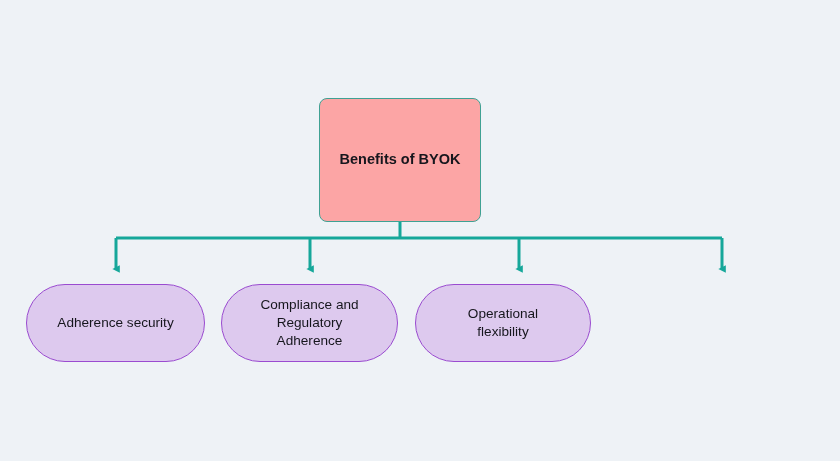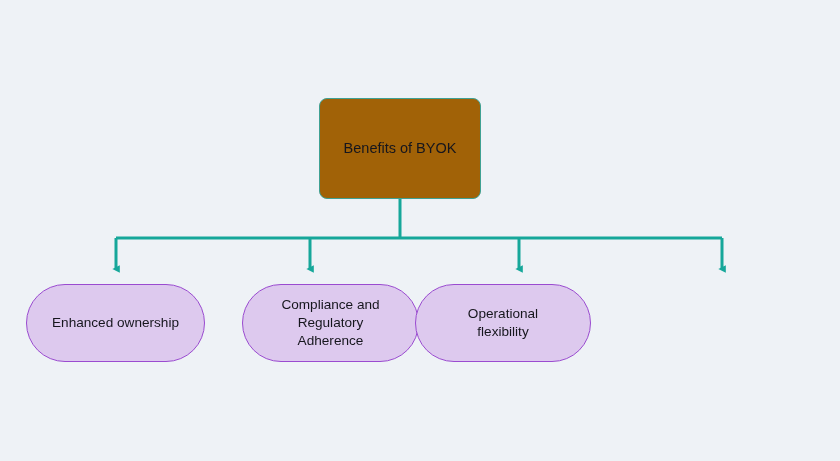--- a/index.html
+++ b/index.html
@@ -35,36 +35,37 @@
     text-align: center;
     color: #16161d;
     line-height: 1.32;
     white-space: pre-line;
     z-index: 2;
   }
   .node-root {
     left: 319px;
     top: 98px;
     width: 162px;
-    height: 101px;
-    background: #a16207;
+    height: 124px;
+    background: #fca5a5;
     border: 1.4px solid #3fa193;
     border-radius: 8px;
     font-size: 14.5px;
+    font-weight: bold;
   }
   .node-leaf {
     top: 284px;
     height: 78px;
     background: #ddc9ee;
     border: 1.5px solid #9a4bd0;
     border-radius: 39px;
     font-size: 13.6px;
   }
   #leaf-0 { left: 26px;  width: 179px; }
-  #leaf-1 { left: 242px; width: 177px; }
+  #leaf-1 { left: 221px; width: 177px; }
   #leaf-2 { left: 415px; width: 176px; }
   #leaf-3 { left: 636px; width: 176px; }
 </style>
 </head>
 <body>
 
 <div id="canvas">
 
   <svg id="edges" viewBox="0 0 840 461" width="840" height="461">
     <defs>
@@ -81,21 +82,21 @@
       <path d="M 519 238 L 519 269" marker-end="url(#arrowhead)"></path>
       <path d="M 722 238 L 722 269" marker-end="url(#arrowhead)"></path>
     </g>
   </svg>
 
   <div class="node node-root">
     <span>Benefits of BYOK</span>
   </div>
 
   <div class="node node-leaf" id="leaf-0">
-    <span>Enhanced ownership</span>
+    <span>Adherence security</span>
   </div>
 
   <div class="node node-leaf" id="leaf-1">
     <span>Compliance and
 Regulatory
 Adherence</span>
   </div>
 
   <div class="node node-leaf" id="leaf-2">
     <span>Operational

